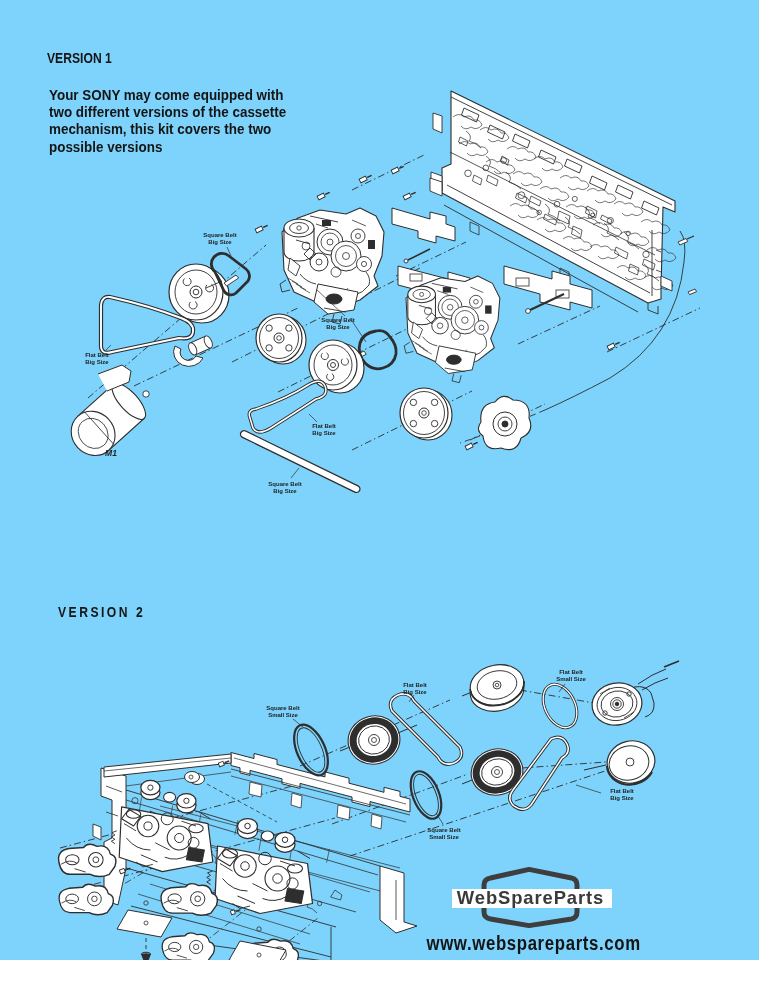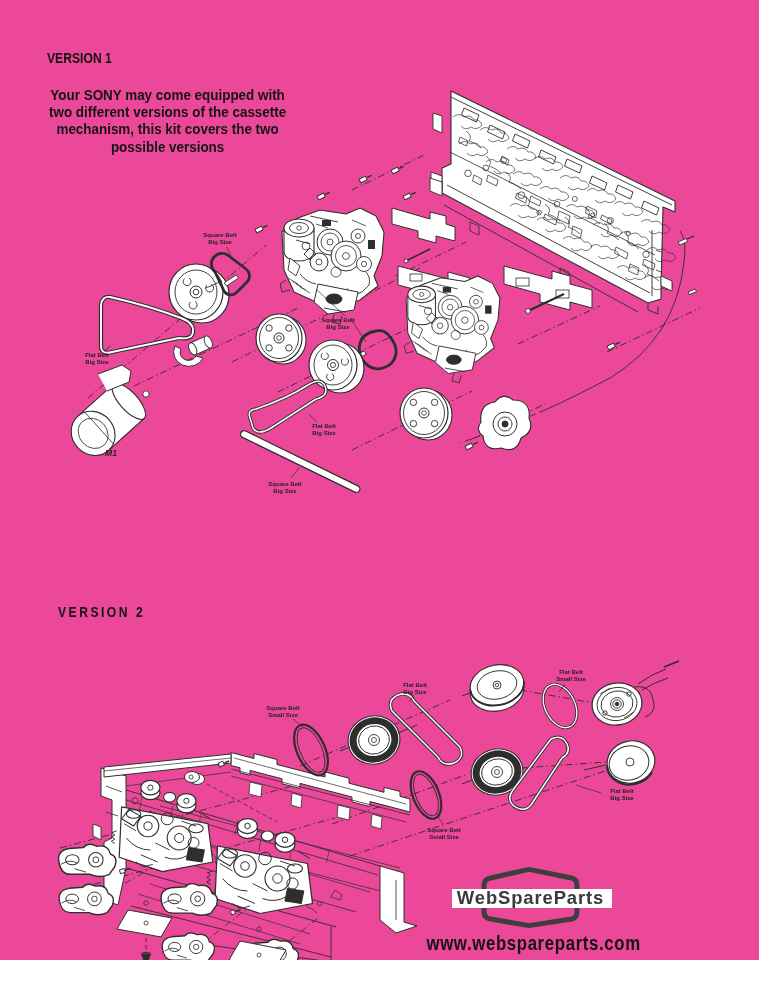--- a/index.html
+++ b/index.html
@@ -1,15 +1,15 @@
 <!DOCTYPE html>
 <html><head><meta charset="utf-8"><style>
 html,body{margin:0;padding:0;background:#fff;}
-.page{position:relative;width:759px;height:960px;background:#ec4899;overflow:hidden;
-  font-family:"Liberation Sans",sans-serif;text-align:center;}
+.page{position:relative;width:759px;height:960px;background:#7dd3fc;overflow:hidden;
+  font-family:"Liberation Sans",sans-serif;}
 .h1{position:absolute;left:47px;top:50px;font-size:15.2px;font-weight:bold;color:#151515;line-height:1;transform:scaleX(0.8);transform-origin:0 0;}
 .para{position:absolute;left:49px;top:85.8px;font-size:15.5px;font-weight:bold;color:#151515;line-height:17.3px;white-space:nowrap;transform:scaleX(0.866);transform-origin:0 0;}
 .h2{position:absolute;left:58px;top:604px;font-size:15.2px;font-weight:bold;color:#151515;line-height:1;letter-spacing:3.1px;transform:scaleX(0.8);transform-origin:0 0;}
 svg text{font-family:"Liberation Sans",sans-serif;}
 </style></head><body>
 <div class="page">
 <div class="h1">VERSION 1</div>
 <div class="para">Your SONY may come equipped with<br>two different versions of the cassette<br>mechanism, this kit covers the two<br>possible versions</div>
 <div class="h2">VERSION 2</div>
 <svg width="759" height="996" viewBox="0 0 759 996" style="position:absolute;left:0;top:0;width:759px;height:996px">

